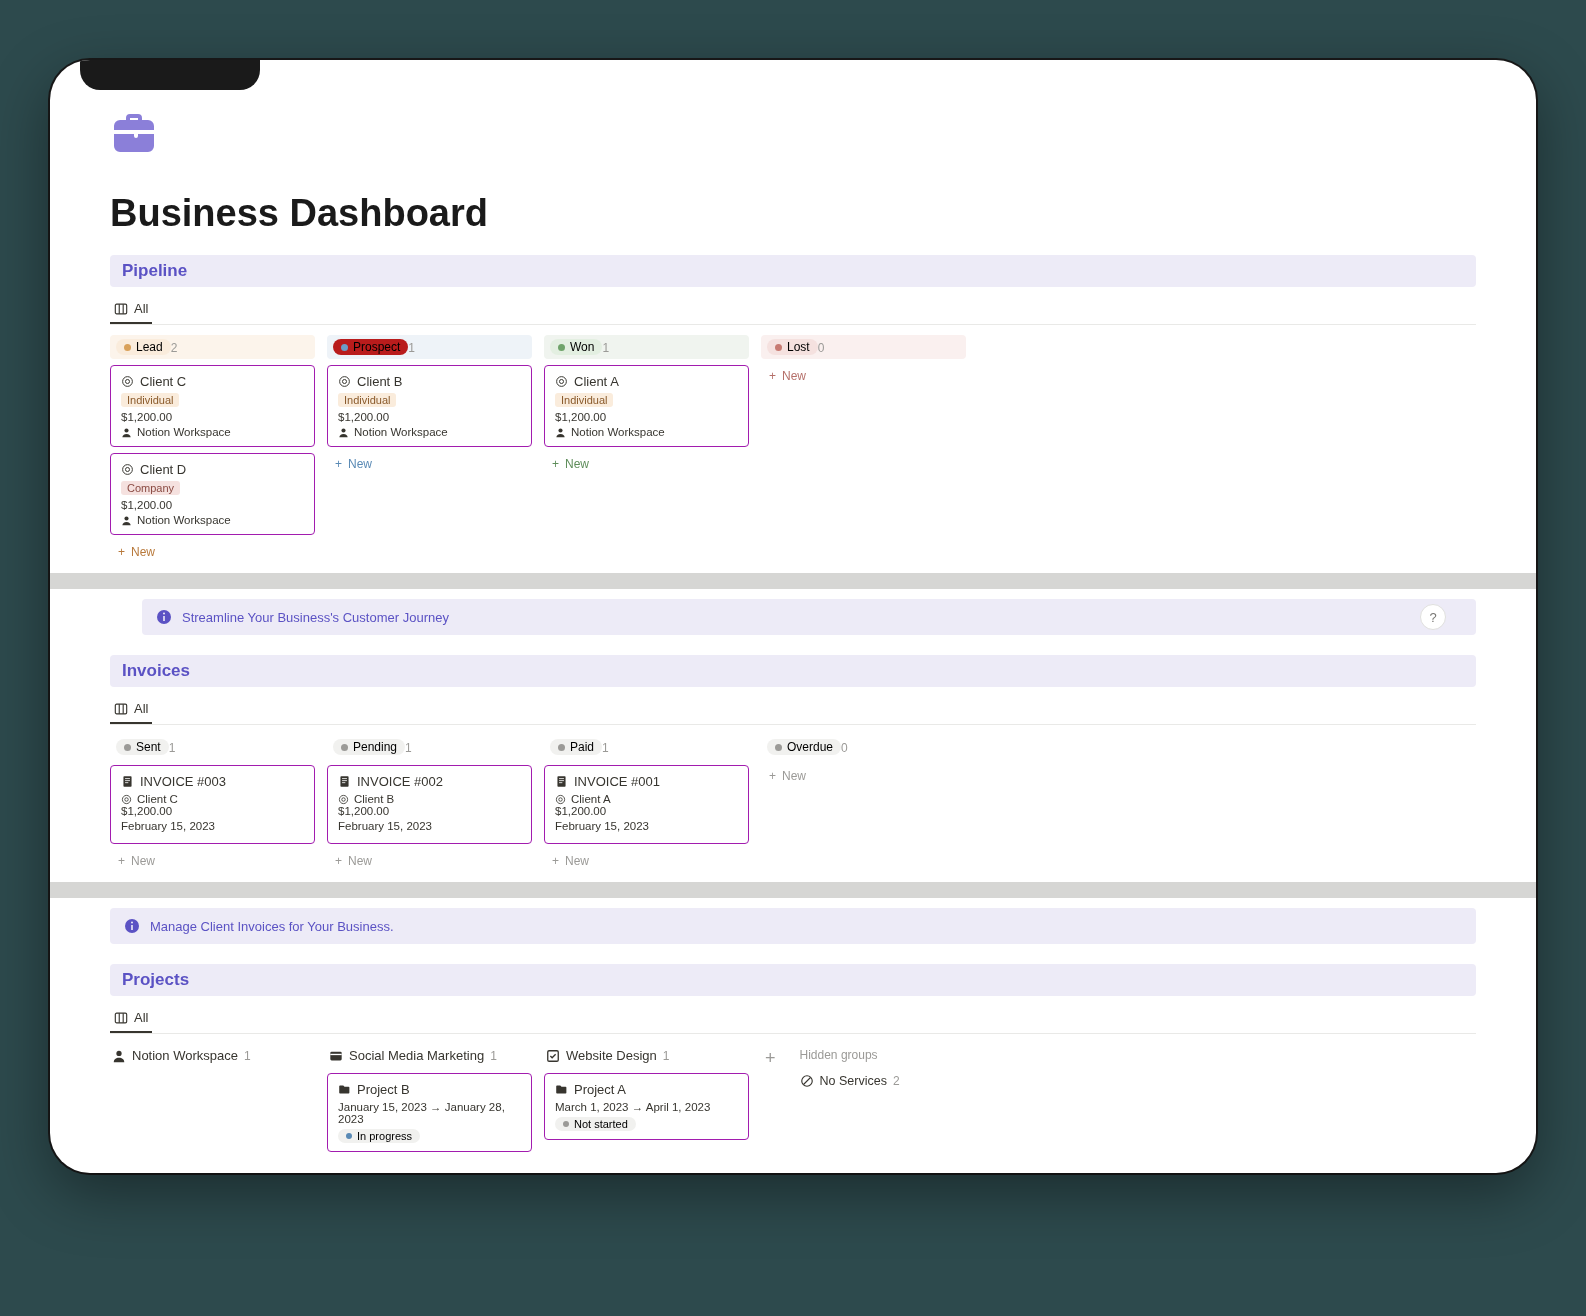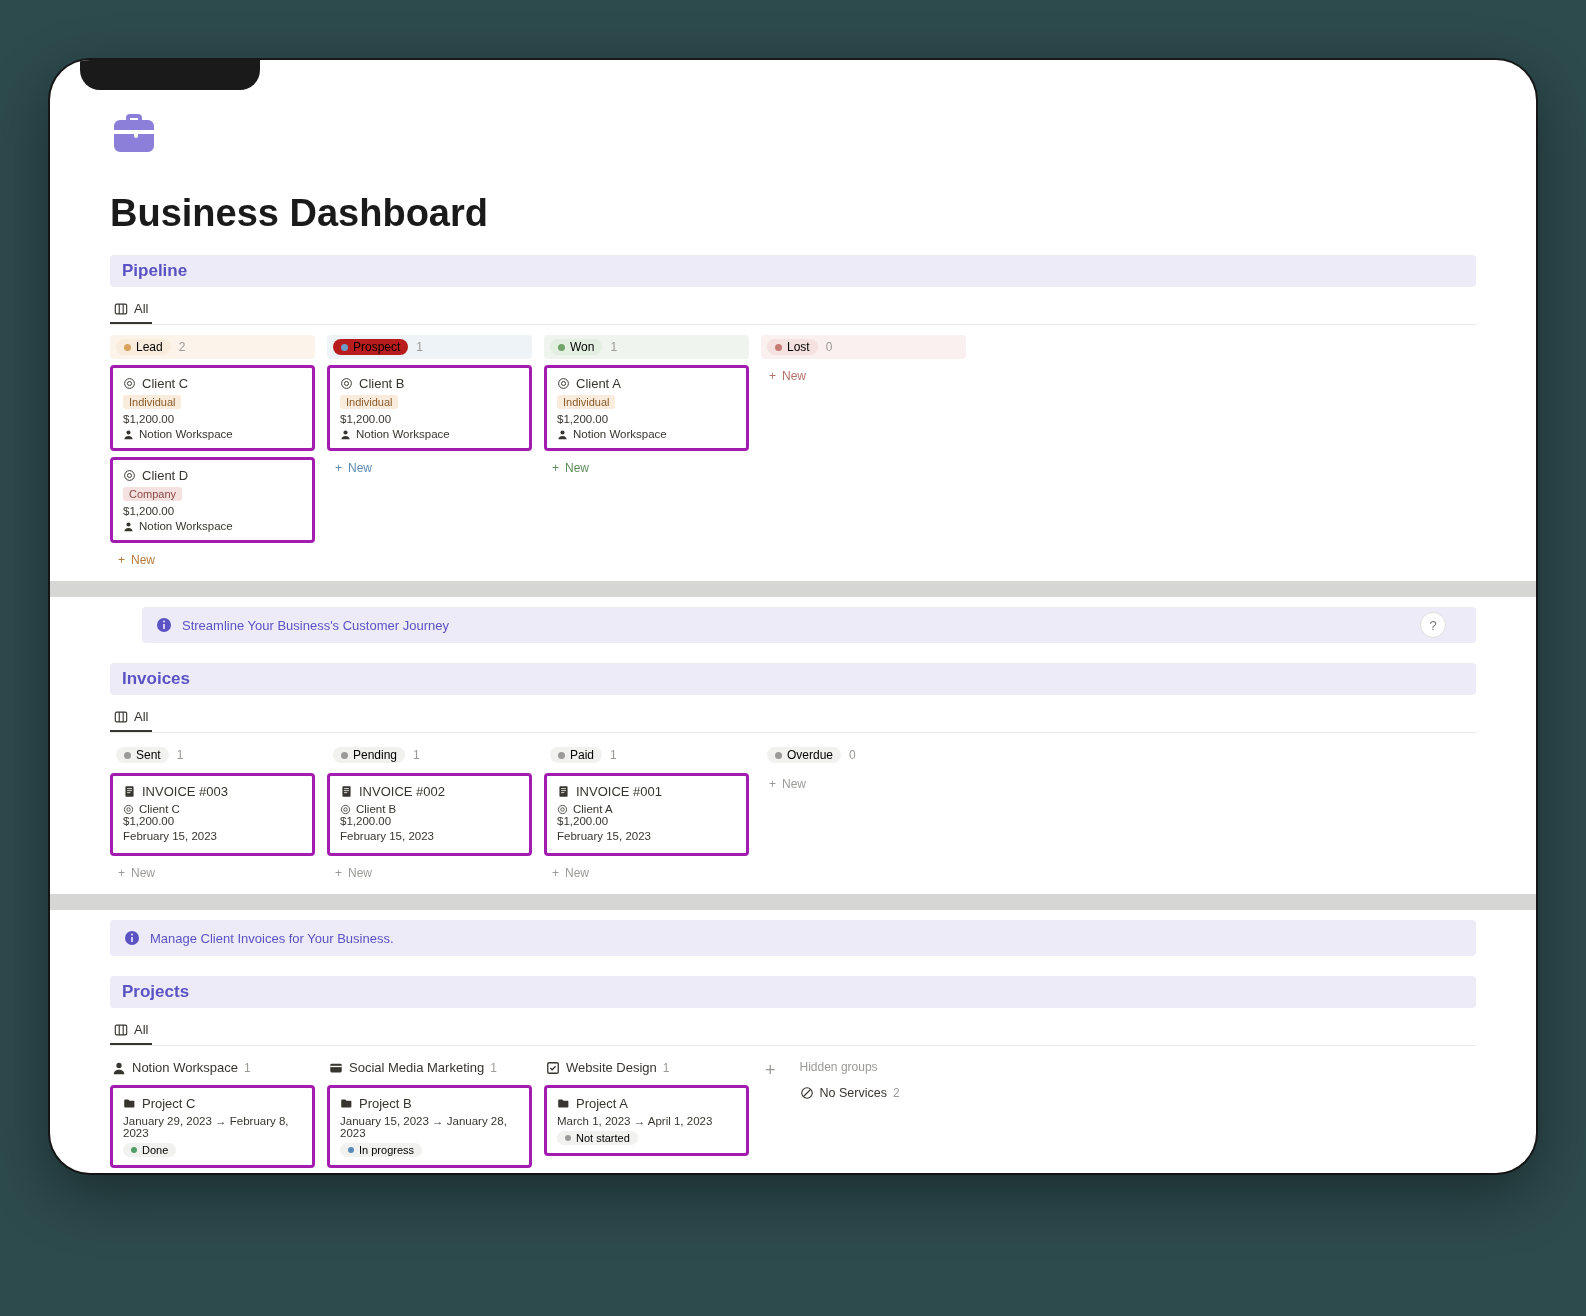--- a/index.html
+++ b/index.html
@@ -72,22 +72,22 @@
     display: flex;
     gap: 12px;
     margin-top: 10px;
   }
   .column {
     width: 205px;
     flex-shrink: 0;
   }
   .col-header {
     display: flex;
-    align-items: center;
-    gap: 8px;
+    align-items: flex-end;
+    gap: 0;
     padding: 4px 6px;
     font-size: 13px;
     margin-bottom: 6px;
   }
   .col-header.lead { background: #fcf4eb; border-radius: 4px;}
   .col-header.prospect { background: #eef3f8; border-radius: 4px;}
   .col-header.won { background: #f0f4ef; border-radius: 4px;}
   .col-header.lost { background: #faf0ef; border-radius: 4px;}
   .pill {
     display: inline-flex;
@@ -104,21 +104,21 @@
   .pill.prospect { background: #b91c1c; }
   .pill.prospect .dot { background: #6b9dc7; }
   .pill.won { background: #e3efe1; }
   .pill.won .dot { background: #6fa36a; }
   .pill.lost { background: #f5e1df; }
   .pill.lost .dot { background: #c77a72; }
   .pill.gray .dot { background: #9b9a97; }
   .count { color: #9b9a97; font-size: 12px; }
   .card {
     background: #fff;
-    border: 3px solid #a21caf;
+    border: 1px solid #a21caf;
     border-radius: 4px;
     padding: 8px 10px;
     margin-bottom: 6px;
     font-size: 12px;
     cursor: pointer;
   }
   .card-title {
     display: flex;
     align-items: center;
     gap: 6px;
@@ -563,33 +563,20 @@
 
       <div class="column">
         <div class="proj-col-header">
           <svg viewBox="0 0 16 16" fill="#37352f">
               <circle cx="8" cy="5" r="3"></circle>
               <path d="M2 15c0-3 2.5-5 6-5s6 2 6 5"></path>
             </svg>
           <span>Notion Workspace</span>
           <span class="count">1</span>
         </div>
-        <div class="card">
-          <div class="card-title">
-              <svg viewBox="0 0 16 16" fill="#37352f">
-                <path d="M1.5 4a1 1 0 0 1 1-1h4l1.5 1.5H13a1 1 0 0 1 1 1V12a1 1 0 0 1-1 1H2.5a1 1 0 0 1-1-1V4z"></path>
-              </svg>
-              <span>Project C</span>
-            </div>
-          <div class="card-line">January 29, 2023 → February 8, 2023</div>
-          <span class="status-pill done">
-              <span class="dot"></span>
-              <span>Done</span>
-            </span>
-        </div>
       </div>
 
       <div class="column">
         <div class="proj-col-header">
           <svg viewBox="0 0 16 16" fill="#37352f">
               <rect x="1.5" y="3" width="13" height="10" rx="1.5"></rect>
               <rect x="1.5" y="5.5" width="13" height="1.5" fill="#fff"></rect>
             </svg>
           <span>Social Media Marketing</span>
           <span class="count">1</span>

